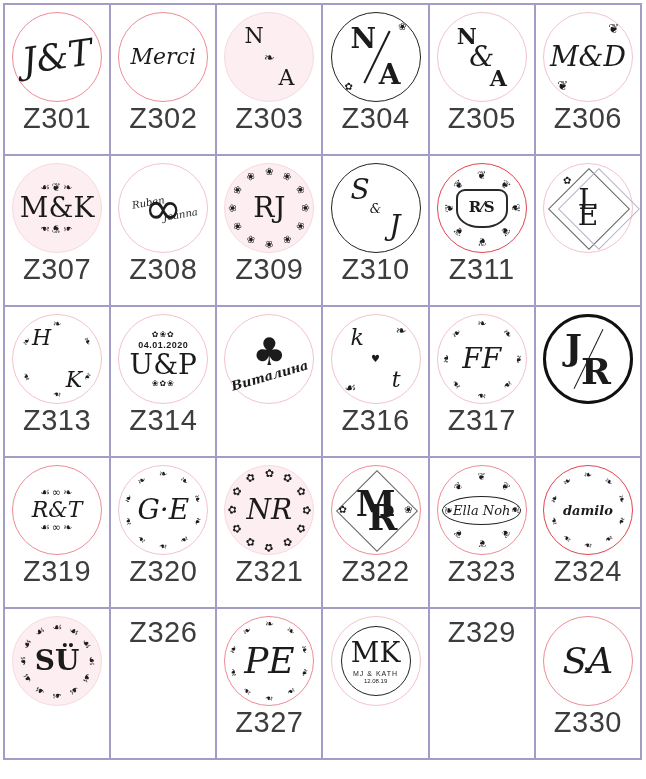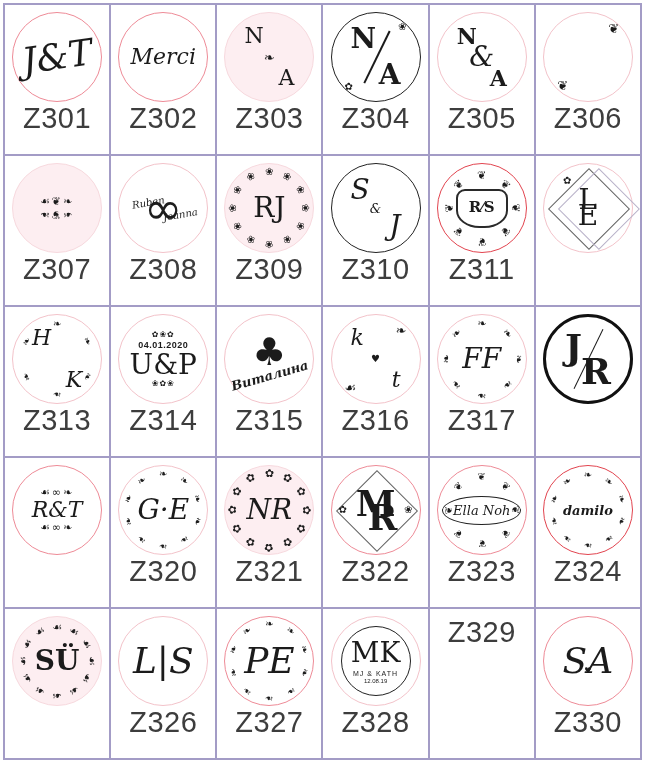--- a/index.html
+++ b/index.html
@@ -111,27 +111,29 @@
     <div class="seal c-pinklight">
         <span class="part serif lg bold pos-tl">N</span>
         <span class="part script xl pos-mid">&amp;</span>
         <span class="part serif lg bold pos-br">A</span>
       </div>
     <div class="code-label">Z305</div>
   </div>
     <div class="cell">
     <div class="seal c-pinklight">
         <span class="part orn pos-tr">❦</span>
+        <span class="part script xl">M&amp;D</span>
         <span class="part orn pos-bl">❦</span>
       </div>
     <div class="code-label">Z306</div>
   </div>
     <div class="cell">
     <div class="seal c-fill">
         <span class="part ornrow">☙❦❧</span>
+        <span class="part serif xl">M&amp;K</span>
         <span class="part ornrow flip">☙❦❧</span>
       </div>
     <div class="code-label">Z307</div>
   </div>
     <div class="cell">
     <div class="seal c-pinklight">
         <span class="part swirl pos-mid">∞</span>
         <span class="part script xs pos-nameL">Ruben</span>
         <span class="part script xs pos-nameR">Joanna</span>
       </div>
@@ -206,21 +208,20 @@
         <span class="part serif xl">U&amp;P</span>
         <span class="part ornrow sm">❀✿❀</span>
       </div>
     <div class="code-label">Z314</div>
   </div>
     <div class="cell">
     <div class="seal c-pinklight">
         <span class="part tree">♣</span>
         <span class="part cyr">Виталина</span>
       </div>
-    <div class="code-label">Z315</div>
   </div>
     <div class="cell">
     <div class="seal c-pinklight">
         <span class="part orn pos-tr">❧</span>
         <span class="part script lg pos-tl">k</span>
         <span class="part heart pos-mid">♥</span>
         <span class="part script lg pos-br">t</span>
         <span class="part orn pos-bl">☙</span>
       </div>
     <div class="code-label">Z316</div>
@@ -245,20 +246,21 @@
         <span class="part slash-line thin"></span>
         <span class="part serif xxl bold pos-br">R</span>
       </div>
   </div>
     <div class="cell">
     <div class="seal c-pink">
         <span class="part ornrow">☙∞❧</span>
         <span class="part script lg">R&amp;T</span>
         <span class="part ornrow">☙∞❧</span>
       </div>
+    <div class="code-label">Z319</div>
   </div>
     <div class="cell">
     <div class="seal c-pinklight">
         <span class="wreath-glyph" style="font-size: 10px; transform: translate(-50%, -50%) rotate(0deg) translateY(-36px);">❧</span>
         <span class="wreath-glyph" style="font-size: 10px; transform: translate(-50%, -50%) rotate(36deg) translateY(-36px);">❧</span>
         <span class="wreath-glyph" style="font-size: 10px; transform: translate(-50%, -50%) rotate(72deg) translateY(-36px);">❧</span>
         <span class="wreath-glyph" style="font-size: 10px; transform: translate(-50%, -50%) rotate(108deg) translateY(-36px);">❧</span>
         <span class="wreath-glyph" style="font-size: 10px; transform: translate(-50%, -50%) rotate(144deg) translateY(-36px);">❧</span>
         <span class="wreath-glyph" style="font-size: 10px; transform: translate(-50%, -50%) rotate(180deg) translateY(-36px);">❧</span>
         <span class="wreath-glyph" style="font-size: 10px; transform: translate(-50%, -50%) rotate(216deg) translateY(-36px);">❧</span>
@@ -338,23 +340,20 @@
         <span class="wreath-glyph" style="font-size: 11px; transform: translate(-50%, -50%) rotate(180deg) translateY(-34px);">☙</span>
         <span class="wreath-glyph" style="font-size: 11px; transform: translate(-50%, -50%) rotate(210deg) translateY(-34px);">☙</span>
         <span class="wreath-glyph" style="font-size: 11px; transform: translate(-50%, -50%) rotate(240deg) translateY(-34px);">☙</span>
         <span class="wreath-glyph" style="font-size: 11px; transform: translate(-50%, -50%) rotate(270deg) translateY(-34px);">☙</span>
         <span class="wreath-glyph" style="font-size: 11px; transform: translate(-50%, -50%) rotate(300deg) translateY(-34px);">☙</span>
         <span class="wreath-glyph" style="font-size: 11px; transform: translate(-50%, -50%) rotate(330deg) translateY(-34px);">☙</span>
         <span class="part serif xl bold">SÜ</span>
       </div>
   </div>
     <div class="cell">
-    <div class="seal c-pinklight">
-        <span class="part script xxl">L|S</span>
-      </div>
     <div class="code-label">Z326</div>
   </div>
     <div class="cell">
     <div class="seal c-pink">
         <span class="wreath-glyph" style="font-size: 10px; transform: translate(-50%, -50%) rotate(0deg) translateY(-37px);">❧</span>
         <span class="wreath-glyph" style="font-size: 10px; transform: translate(-50%, -50%) rotate(36deg) translateY(-37px);">❧</span>
         <span class="wreath-glyph" style="font-size: 10px; transform: translate(-50%, -50%) rotate(72deg) translateY(-37px);">❧</span>
         <span class="wreath-glyph" style="font-size: 10px; transform: translate(-50%, -50%) rotate(108deg) translateY(-37px);">❧</span>
         <span class="wreath-glyph" style="font-size: 10px; transform: translate(-50%, -50%) rotate(144deg) translateY(-37px);">❧</span>
         <span class="wreath-glyph" style="font-size: 10px; transform: translate(-50%, -50%) rotate(180deg) translateY(-37px);">❧</span>
@@ -366,21 +365,20 @@
       </div>
     <div class="code-label">Z327</div>
   </div>
     <div class="cell">
     <div class="seal c-pinklight">
         <span class="part ring"></span>
         <span class="part serif xl">MK</span>
         <span class="part tinycaps">MJ &amp; KATH</span>
         <span class="part tiny">12.08.19</span>
       </div>
-    <div class="code-label">Z328</div>
   </div>
     <div class="cell">
     <div class="code-label">Z329</div>
   </div>
     <div class="cell">
     <div class="seal c-pink">
         <span class="part script xxl">SA</span>
         <span class="part heart sm pos-mid">♥</span>
       </div>
     <div class="code-label">Z330</div>

